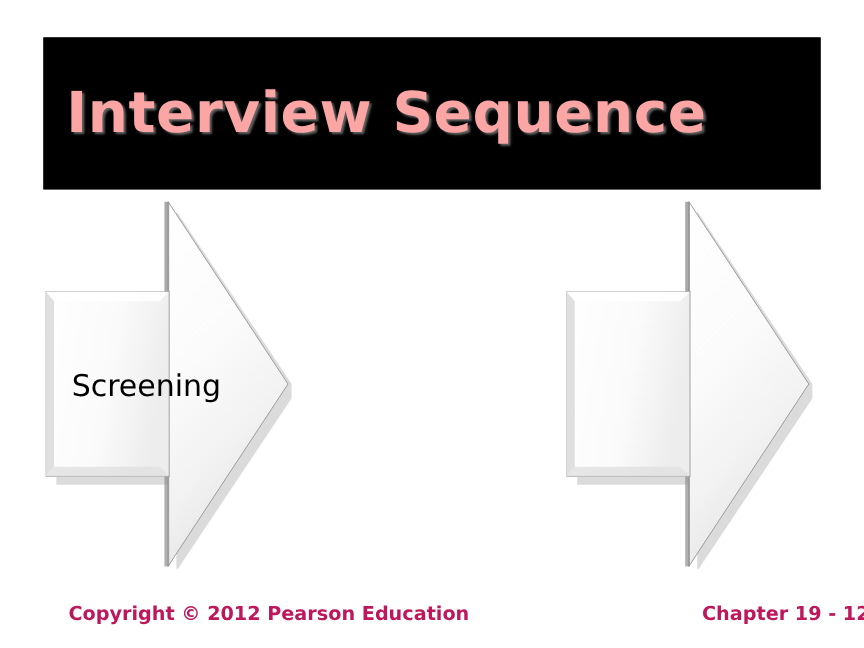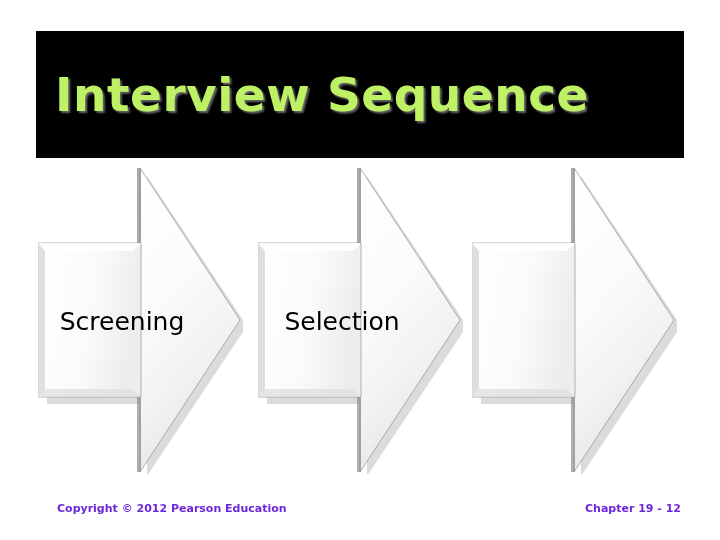--- a/index.html
+++ b/index.html
@@ -27,21 +27,21 @@
   }
   #title-text {
     position: absolute;
     left: 0;
     top: 0;
     width: 572px;
     height: 127px;
     display: flex;
     align-items: center;
     justify-content: center;
-    color: #bef264;
+    color: #fca5a5;
     font-family: "DejaVu Sans", sans-serif;
     font-weight: bold;
     font-size: 47px;
     letter-spacing: 0.5px;
     text-shadow: 2px 2px 2px rgba(120,120,120,0.85);
     white-space: nowrap;
   }
 
   
   .arrow {
@@ -72,24 +72,24 @@
     white-space: nowrap;
     pointer-events: none;
   }
   #arrow-1 { left: 38px; }
   #arrow-2 { left: 258px; }
   #arrow-3 { left: 472px; }
 
   
   .footer-text {
     position: absolute;
-    color: #6d28d9;
+    color: #be185d;
     font-family: "DejaVu Sans", sans-serif;
     font-weight: bold;
-    font-size: 11px;
+    font-size: 16px;
     white-space: nowrap;
   }
   #footer-copyright { left: 57px; top: 502px; }
   #footer-chapter  { left: 585px; top: 502px; }
 </style>
 </head>
 <body>
 
 <div id="slide">
 
@@ -122,33 +122,20 @@
       <polygon points="0,75 103,75 95,83 7,83" fill="#ffffff" opacity="0.9"></polygon>
       <polygon points="0,75 7,83 7,221 0,229" fill="#d9d9d9" opacity="0.85"></polygon>
       <polygon points="0,229 7,221 95,221 103,229" fill="#e0e0e0" opacity="0.8"></polygon>
 
       <rect x="99" y="0" width="4" height="75" fill="#8e8e8e" opacity="0.75"></rect>
       <rect x="99" y="229" width="4" height="75" fill="#8e8e8e" opacity="0.7"></rect>
     </svg>
     <div class="arrow-label">Screening</div>
   </div>
 
-  <div class="arrow" id="arrow-2">
-    <svg width="205" height="306" viewBox="0 0 205 306">
-      <polygon points="105,3 205,153 105,303 105,231 5,231 5,78 105,78" fill="#bdbdbd" opacity="0.55" transform="translate(4,5)"></polygon>
-      <polygon points="102,0 202,152 102,304" fill="url(#g1)" stroke="#9a9a9a" stroke-width="0.8"></polygon>
-      <polygon points="0,75 103,75 103,229 0,229" fill="url(#b1)" stroke="#a8a8a8" stroke-width="0.9"></polygon>
-      <polygon points="0,75 103,75 95,83 7,83" fill="#ffffff" opacity="0.9"></polygon>
-      <polygon points="0,75 7,83 7,221 0,229" fill="#d9d9d9" opacity="0.85"></polygon>
-      <polygon points="0,229 7,221 95,221 103,229" fill="#e0e0e0" opacity="0.8"></polygon>
-      <rect x="99" y="0" width="4" height="75" fill="#8e8e8e" opacity="0.75"></rect>
-      <rect x="99" y="229" width="4" height="75" fill="#8e8e8e" opacity="0.7"></rect>
-    </svg>
-    <div class="arrow-label">Selection</div>
-  </div>
 
   <div class="arrow" id="arrow-3">
     <svg width="205" height="306" viewBox="0 0 205 306">
       <polygon points="105,3 205,153 105,303 105,231 5,231 5,78 105,78" fill="#bdbdbd" opacity="0.55" transform="translate(4,5)"></polygon>
       <polygon points="102,0 202,152 102,304" fill="url(#g1)" stroke="#9a9a9a" stroke-width="0.8"></polygon>
       <polygon points="0,75 103,75 103,229 0,229" fill="url(#b1)" stroke="#a8a8a8" stroke-width="0.9"></polygon>
       <polygon points="0,75 103,75 95,83 7,83" fill="#ffffff" opacity="0.9"></polygon>
       <polygon points="0,75 7,83 7,221 0,229" fill="#d9d9d9" opacity="0.85"></polygon>
       <polygon points="0,229 7,221 95,221 103,229" fill="#e0e0e0" opacity="0.8"></polygon>
       <rect x="99" y="0" width="4" height="75" fill="#8e8e8e" opacity="0.75"></rect>

